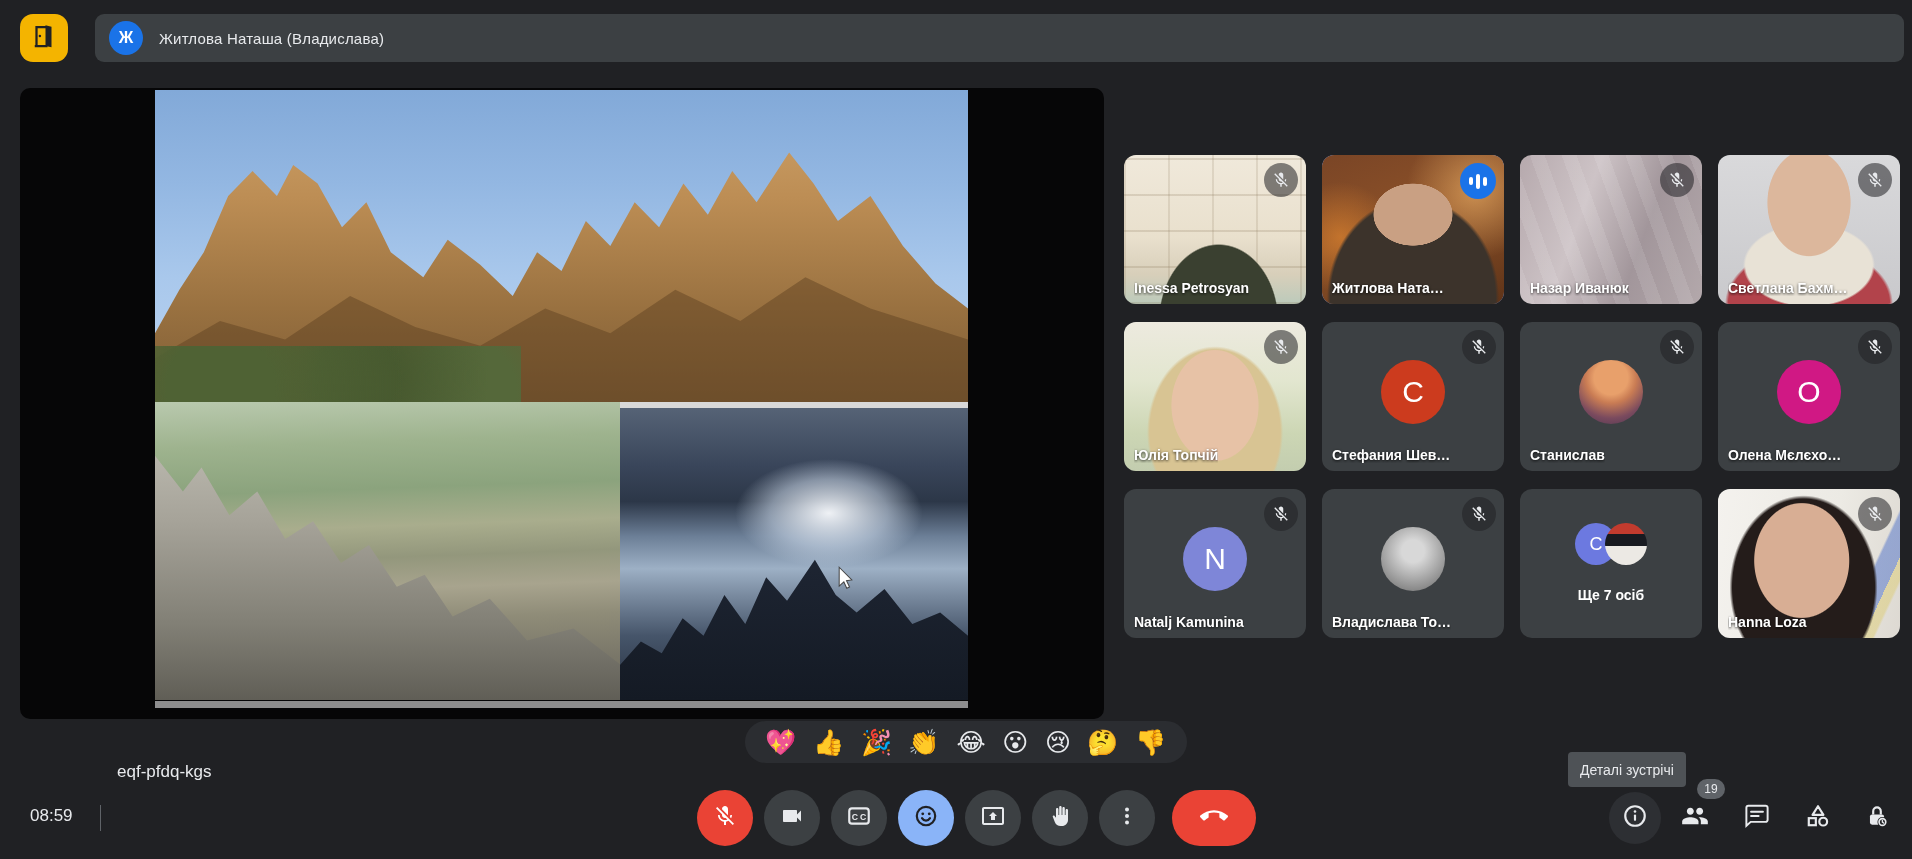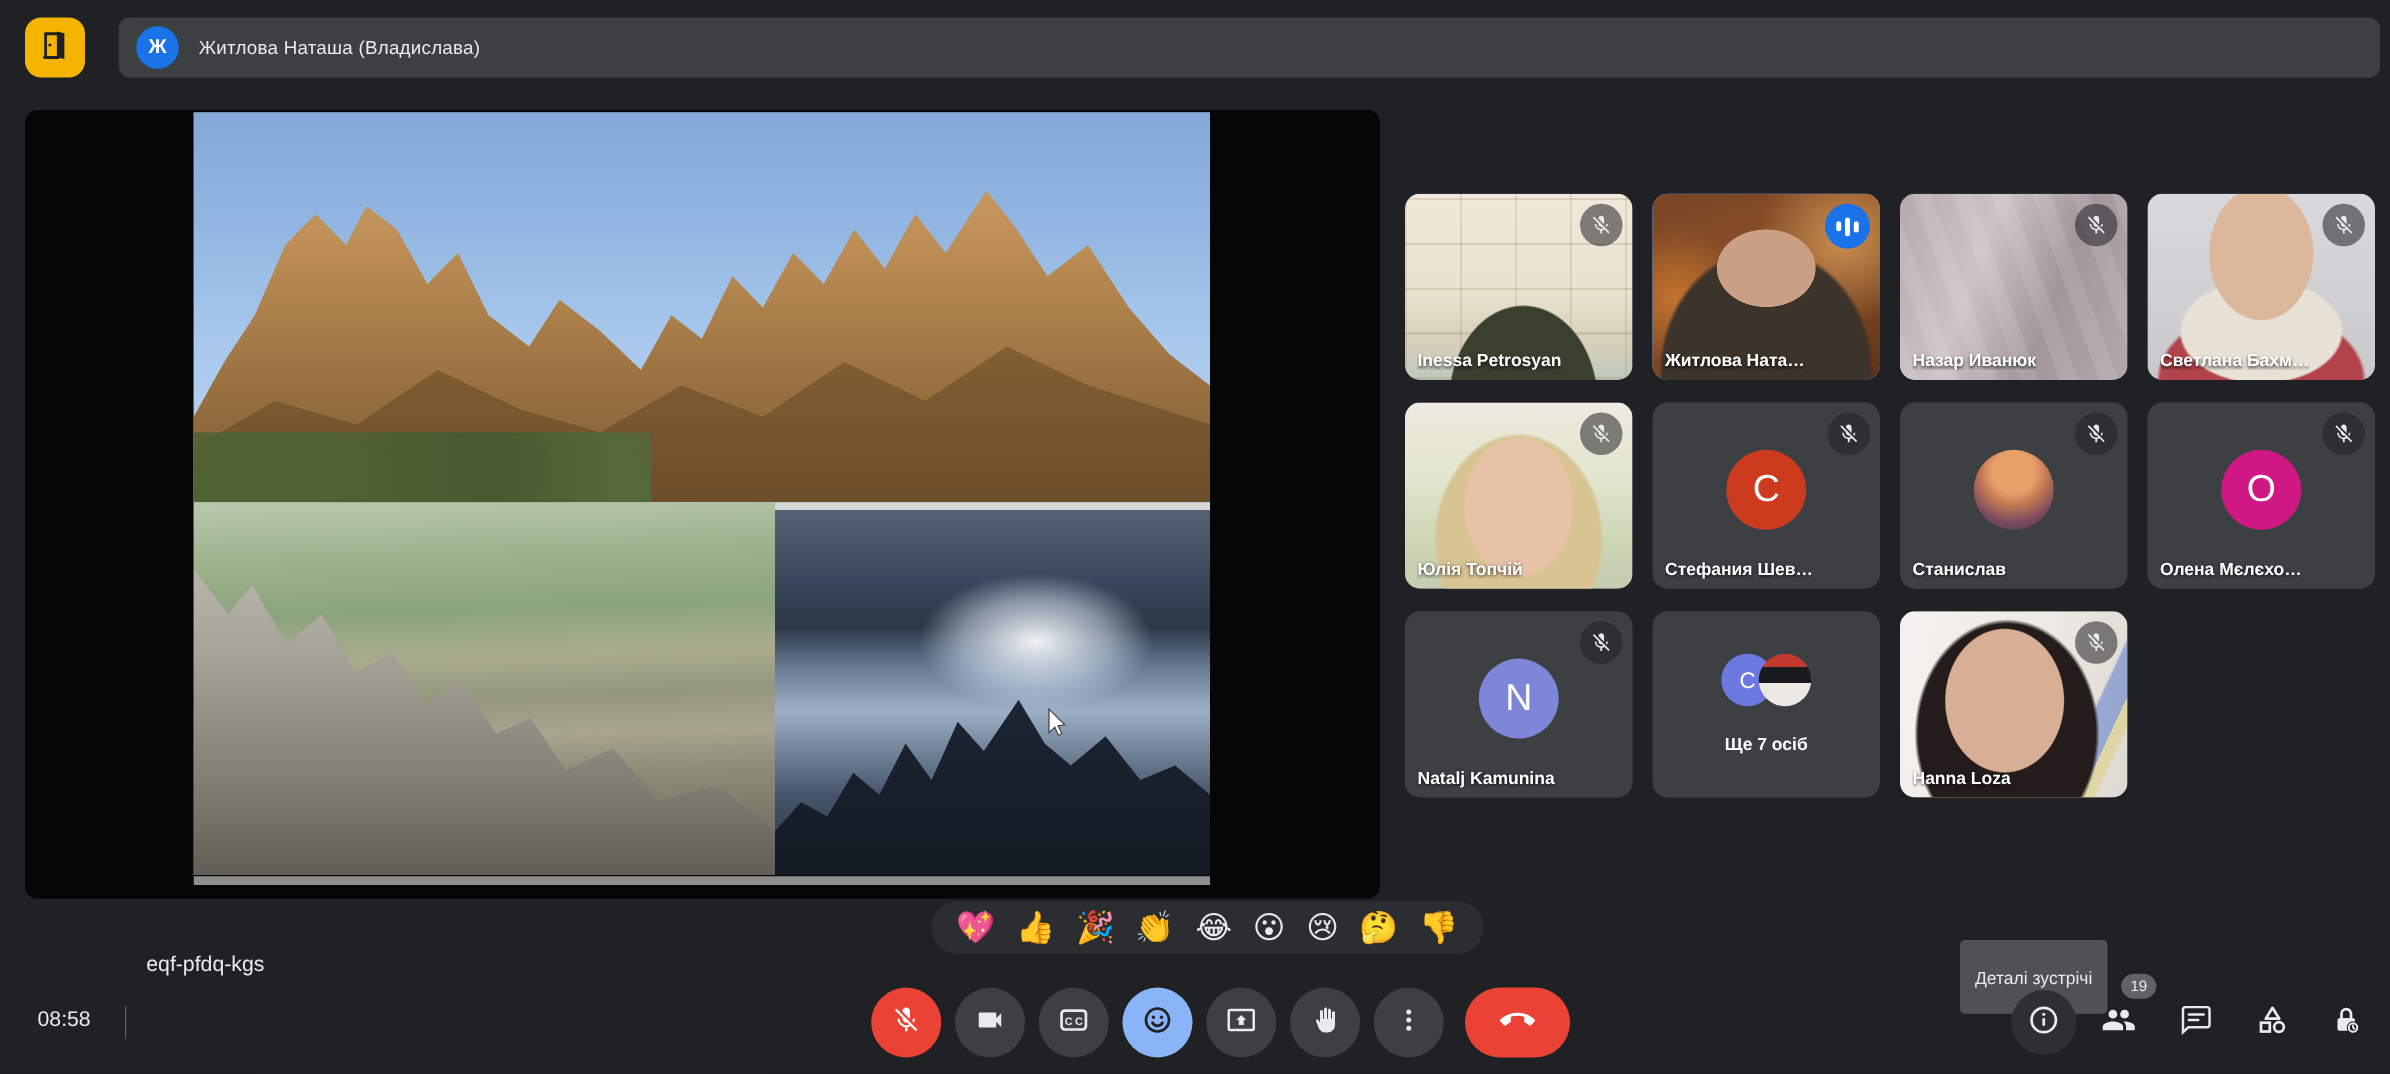--- a/index.html
+++ b/index.html
@@ -114,21 +114,21 @@
         display:flex;align-items:center;justify-content:center}
   .cbtn.red{background:#ea4335}
   .cbtn.blue{background:#8ab4f8}
   #btn-end{left:1172px;width:84px;border-radius:28px}
   .ricon{position:absolute;top:804px;width:28px;height:28px;display:flex;align-items:center;justify-content:center}
   #info-bg{left:1609px;top:792px;width:52px;height:52px;border-radius:50%;background:#2d2f33;
         display:flex;align-items:center;justify-content:center}
   #badge{left:1697px;top:779px;min-width:28px;height:20px;border-radius:10px;background:#5f6368;
         color:#e8eaed;font-size:12px;font-weight:500;display:flex;align-items:center;justify-content:center}
   #tooltip{left:1568px;top:752px;height:27px;border-radius:4px;background:#4e5256;color:#e8eaed;
-        font-size:14px;display:flex;align-items:center;padding:16px 12px}
+        font-size:14px;display:flex;align-items:center;padding:4px 12px}
 </style>
 </head>
 <body>
 
 <div class="abs" id="logo">
   <span>
     <svg width="30" height="30" viewBox="0 0 24 24">
       <path fill="none" stroke="#202124" stroke-width="1.8" d="M6 20V4.8h8.2M4.6 20h10.2"></path>
       <path fill="#202124" d="M13.2 3.4l4.8 1.1V21l-4.8-1.1z"></path>
       <circle cx="8.7" cy="12" r="1" fill="#202124"></circle>
@@ -237,20 +237,29 @@
       <div class="name">Олена Мєлєхо…</div>
     </div>
     <div class="tile">
       <div class="avatar-letter" style="background: rgb(126, 134, 216);">N</div>
       <div class="mic-chip">
         <svg width="18" height="18" viewBox="0 0 24 24">
           <path fill="#e8eaed" d="M19 11h-1.7c0 .74-.16 1.43-.43 2.05l1.23 1.23c.56-.98.9-2.09.9-3.28zm-4.02.17c0-.06.02-.11.02-.17V5c0-1.66-1.34-3-3-3S9 3.34 9 5v.18l5.98 5.99zM4.27 3L3 4.27l6.01 6.01V11c0 1.66 1.33 3 2.99 3 .22 0 .44-.03.65-.08l1.66 1.66c-.71.33-1.5.52-2.31.52-2.76 0-5.3-2.1-5.3-5.1H5c0 3.41 2.72 6.23 6 6.72V21h2v-3.28c.91-.13 1.77-.45 2.54-.9L19.73 21 21 19.73 4.27 3z"></path>
         </svg>
       </div>
       <div class="name">Natalj Kamunina</div>
+    </div>
+    <div class="tile">
+      <div class="avatar-photo a-vlad"></div>
+      <div class="mic-chip">
+        <svg width="18" height="18" viewBox="0 0 24 24">
+          <path fill="#e8eaed" d="M19 11h-1.7c0 .74-.16 1.43-.43 2.05l1.23 1.23c.56-.98.9-2.09.9-3.28zm-4.02.17c0-.06.02-.11.02-.17V5c0-1.66-1.34-3-3-3S9 3.34 9 5v.18l5.98 5.99zM4.27 3L3 4.27l6.01 6.01V11c0 1.66 1.33 3 2.99 3 .22 0 .44-.03.65-.08l1.66 1.66c-.71.33-1.5.52-2.31.52-2.76 0-5.3-2.1-5.3-5.1H5c0 3.41 2.72 6.23 6 6.72V21h2v-3.28c.91-.13 1.77-.45 2.54-.9L19.73 21 21 19.73 4.27 3z"></path>
+        </svg>
+      </div>
+      <div class="name">Владислава То…</div>
     </div>
     <div class="tile">
       <div class="more-avatars">
         <div class="mini" style="background: rgb(108, 121, 224);">С</div>
         <div class="mini mini-photo"></div>
       </div>
       <div class="name center">Ще 7 осіб</div>
     </div>
     <div class="tile">
       <div class="vid v-hanna"></div>
@@ -268,21 +277,21 @@
     <span class="emoji">👍</span>
     <span class="emoji">🎉</span>
     <span class="emoji">👏</span>
     <span class="emoji">😂</span>
     <span class="emoji">😮</span>
     <span class="emoji">😢</span>
     <span class="emoji">🤔</span>
     <span class="emoji">👎</span>
   </div>
 
-<div class="abs" id="time">08:58</div>
+<div class="abs" id="time">08:59</div>
 <div class="abs" id="divider"></div>
 <div class="abs" id="code">eqf-pfdq-kgs</div>
 
 <div class="cbtn red" style="left:697px">
   <span><svg width="24" height="24" viewBox="0 0 24 24">
         <path fill="#fff" d="M19 11h-1.7c0 .74-.16 1.43-.43 2.05l1.23 1.23c.56-.98.9-2.09.9-3.28zm-4.02.17c0-.06.02-.11.02-.17V5c0-1.66-1.34-3-3-3S9 3.34 9 5v.18l5.98 5.99zM4.27 3L3 4.27l6.01 6.01V11c0 1.66 1.33 3 2.99 3 .22 0 .44-.03.65-.08l1.66 1.66c-.71.33-1.5.52-2.31.52-2.76 0-5.3-2.1-5.3-5.1H5c0 3.41 2.72 6.23 6 6.72V21h2v-3.28c.91-.13 1.77-.45 2.54-.9L19.73 21 21 19.73 4.27 3z"></path>
       </svg></span>
 </div>
 <div class="cbtn" style="left:764px">
   <span><svg width="24" height="24" viewBox="0 0 24 24">

